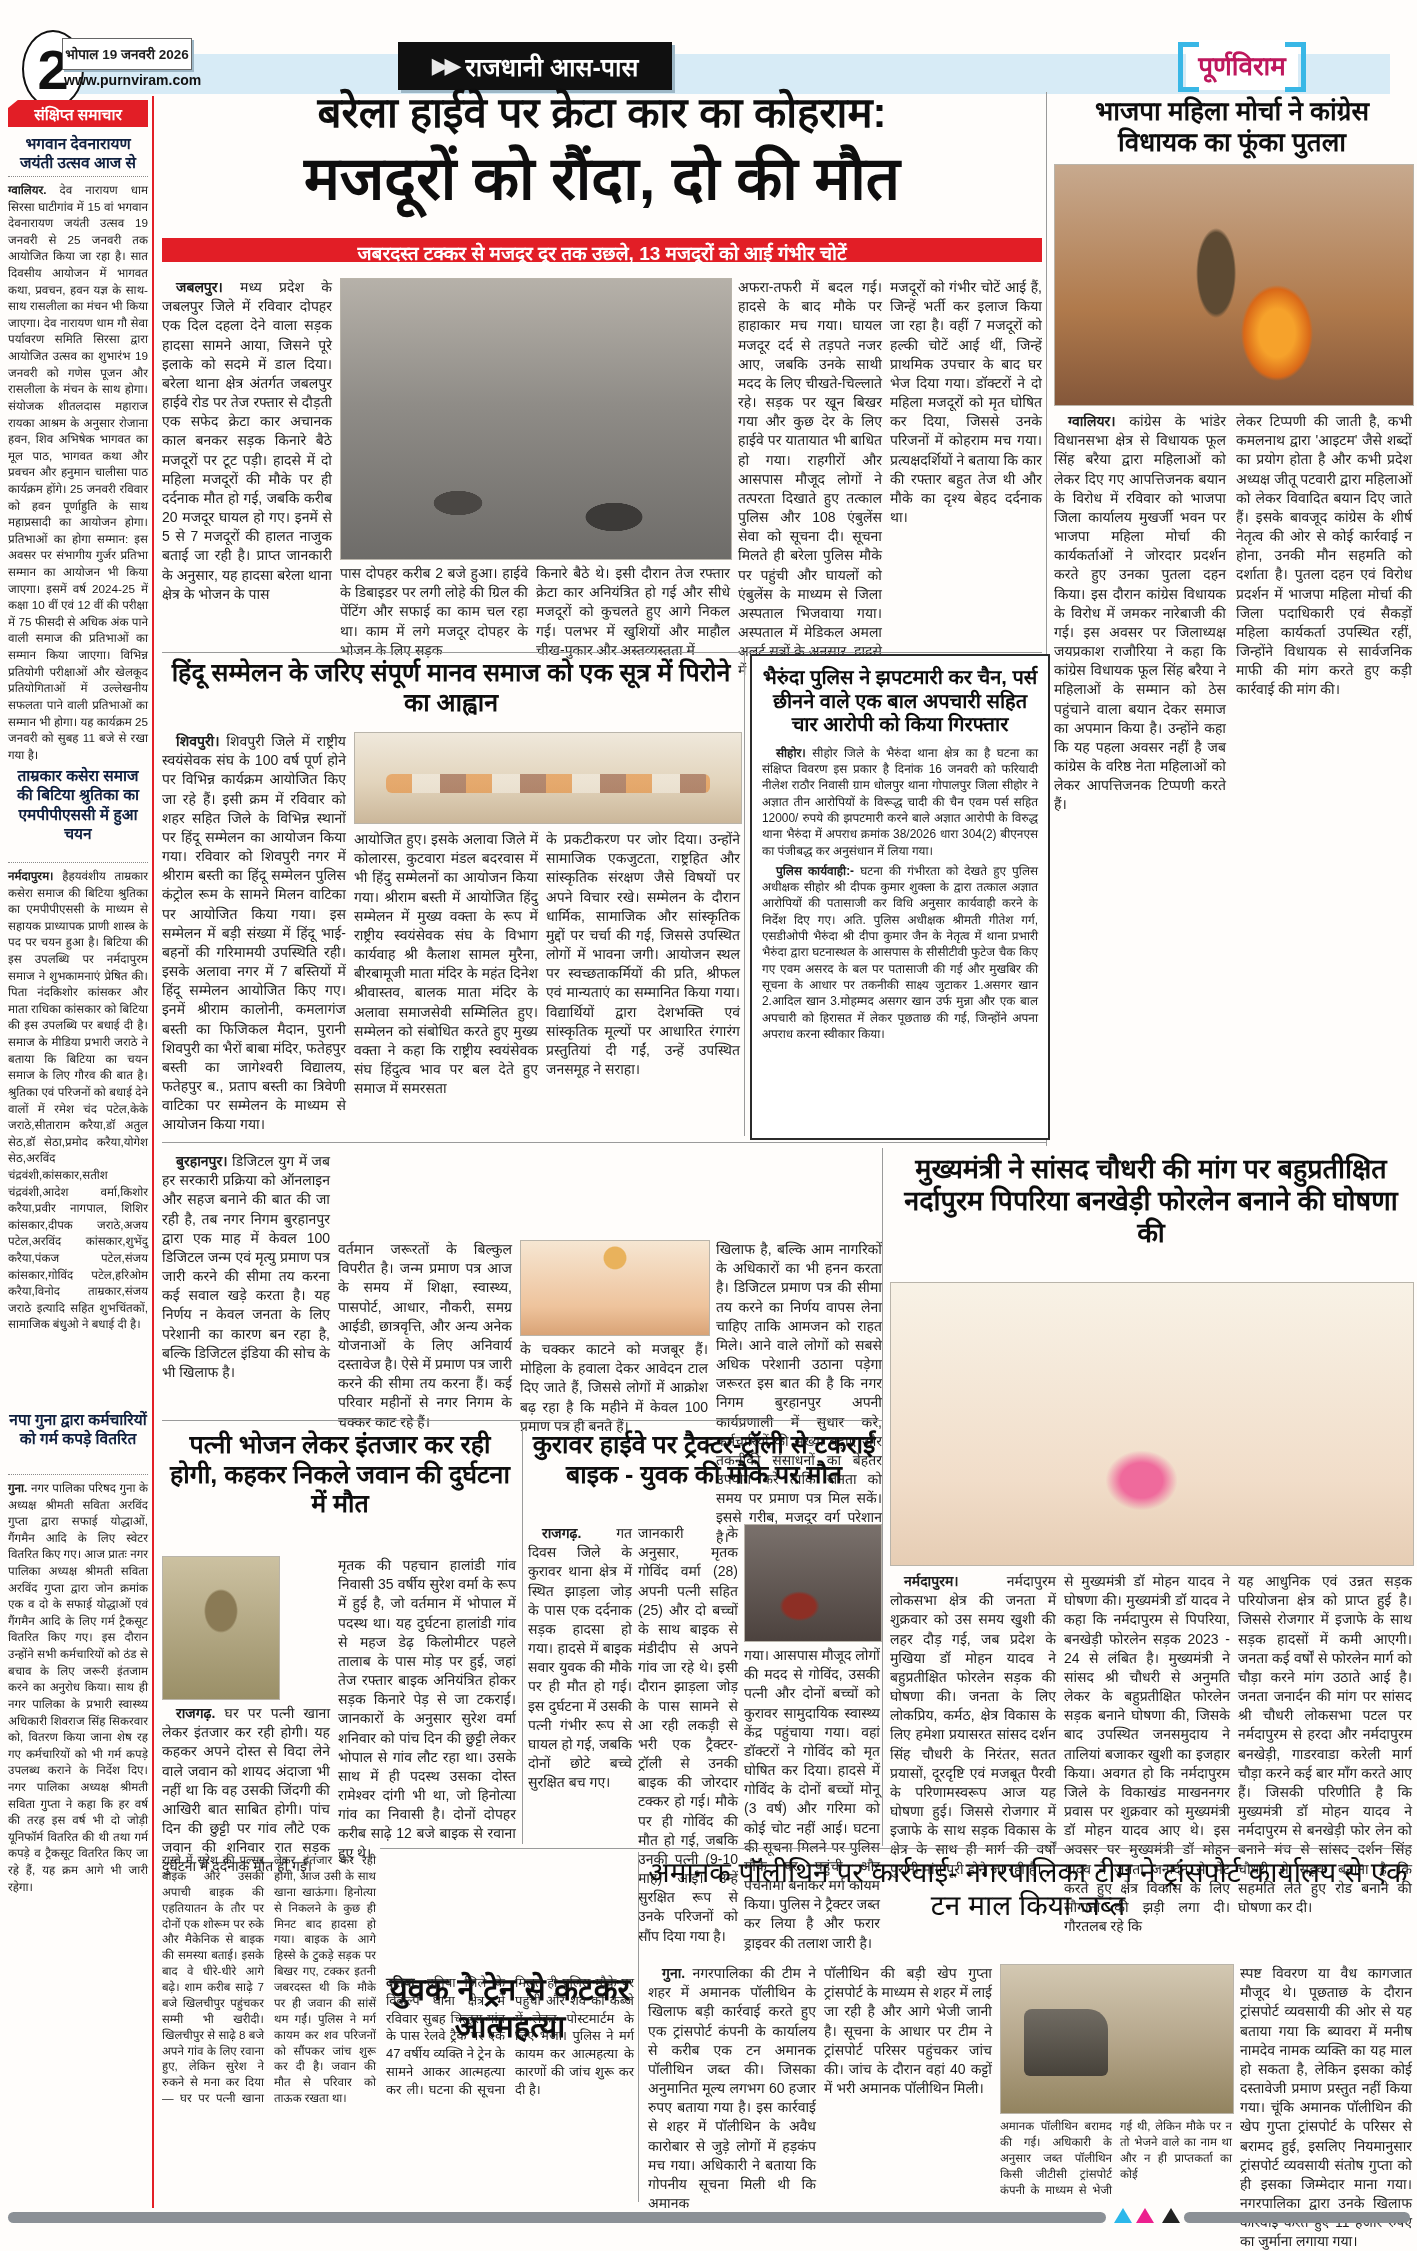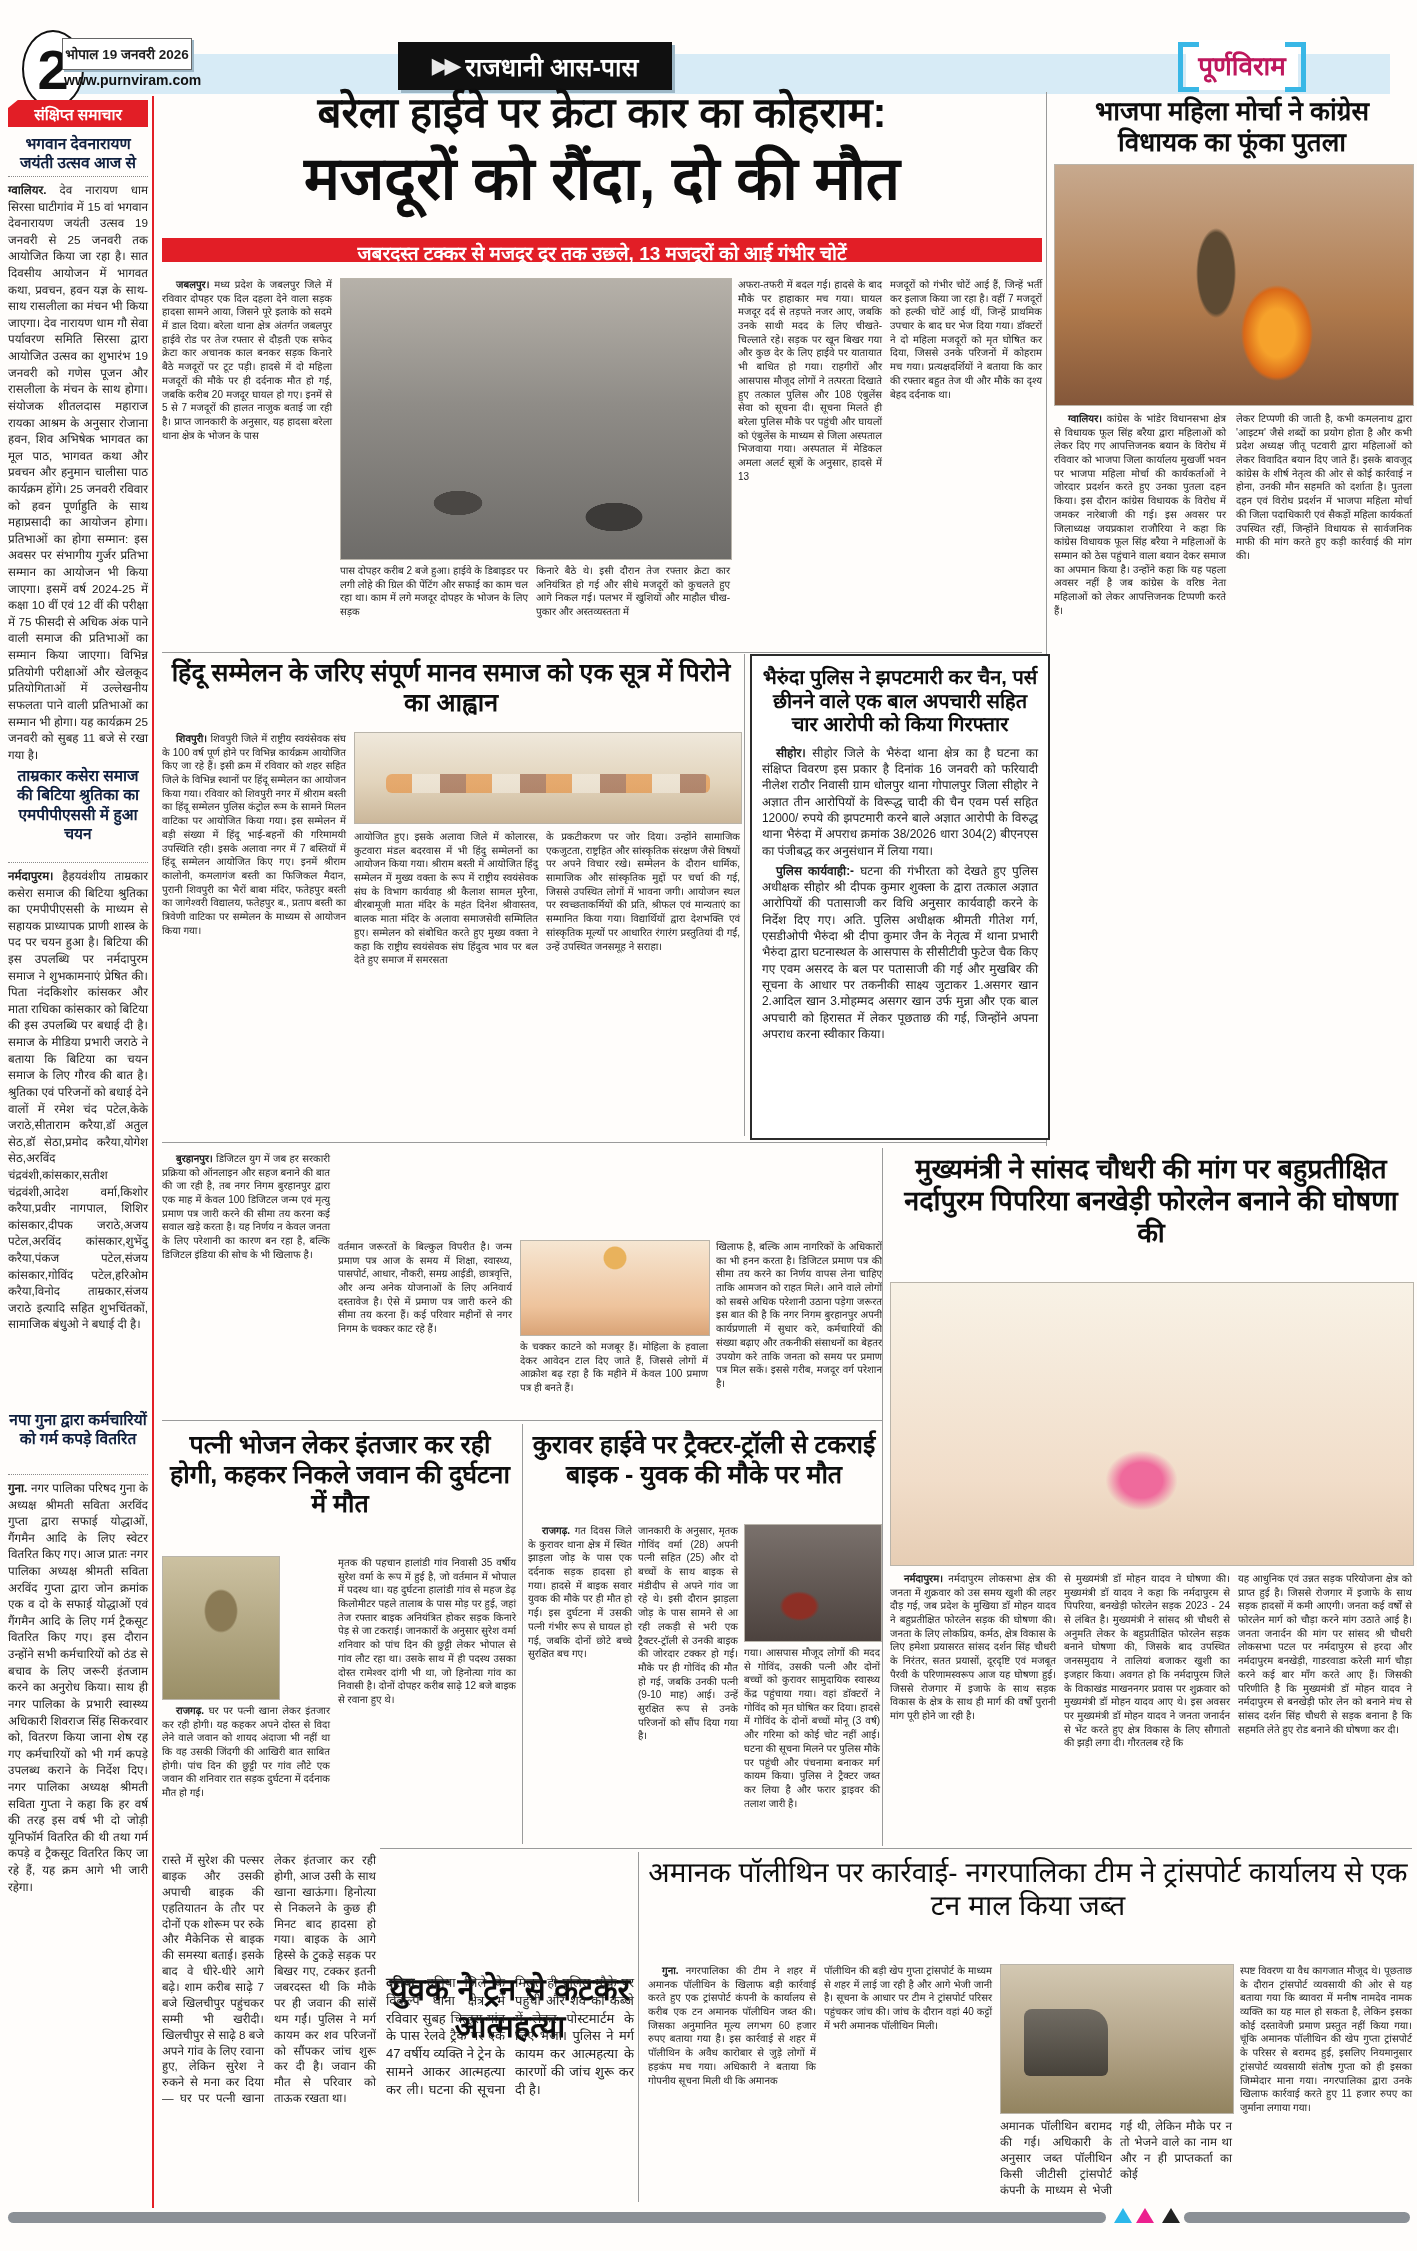--- a/index.html
+++ b/index.html
@@ -15,21 +15,21 @@
   .website{font-size:14px;font-weight:800;color:#111;}
   .banner{background:#101010;color:#fff;font-size:25px;font-weight:800;display:flex;
           align-items:center;justify-content:center;gap:8px;box-shadow:3px 3px 0 #9db7c6;}
   .banner .arrows{color:#e9e9e9;font-size:22px;letter-spacing:-4px;}
   .masthead{background:#fff;font-size:26px;font-weight:800;color:#be185d;display:flex;
             align-items:center;justify-content:center;}
   .bracket{position:absolute;width:16px;height:40px;border:5px solid #39b7e6;}
   .bracket.l{left:-8px;top:2px;border-right:none;}
   .bracket.r{right:-8px;top:2px;border-left:none;}
   
-  .body{font-size:10px;line-height:1.37;text-align:justify;color:#1d1d1d;}
+  .body{font-size:14px;line-height:1.37;text-align:justify;color:#1d1d1d;}
   .body p{margin:0 0 4px 0;text-indent:14px;}
   .sbody{font-size:11.7px;line-height:1.42;text-align:justify;}
   .dl{font-weight:800;}
   .hl{font-weight:800;color:#0e0e0e;text-align:center;line-height:1.18;}
   .hl.light{font-weight:500;}
   .redstrip{background:#e21e26;color:#fff;font-weight:800;text-align:center;}
   .sb-title{background:#e21e26;color:#fff;font-weight:800;font-size:15.5px;display:flex;
             align-items:center;justify-content:center;clip-path:polygon(0 30%,7% 0,100% 0,100% 100%,0 100%);}
   .sb-head{font-weight:800;font-size:15.5px;text-align:center;line-height:1.25;color:#10203f;}
   .dotted{border-top:1.5px dotted #8a8a8a;}

